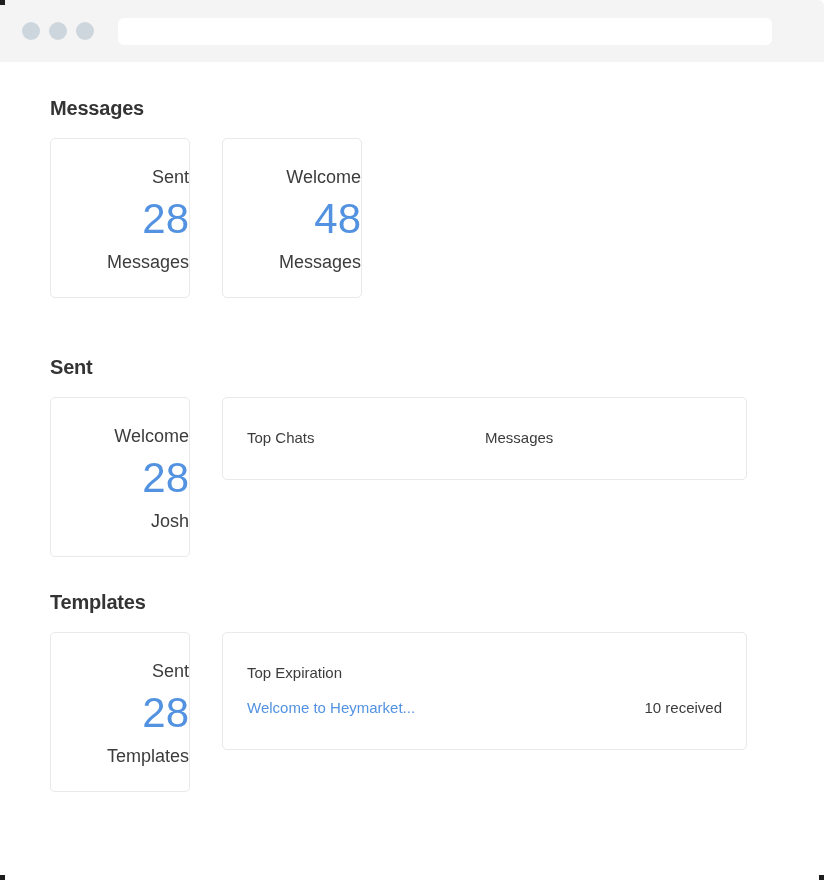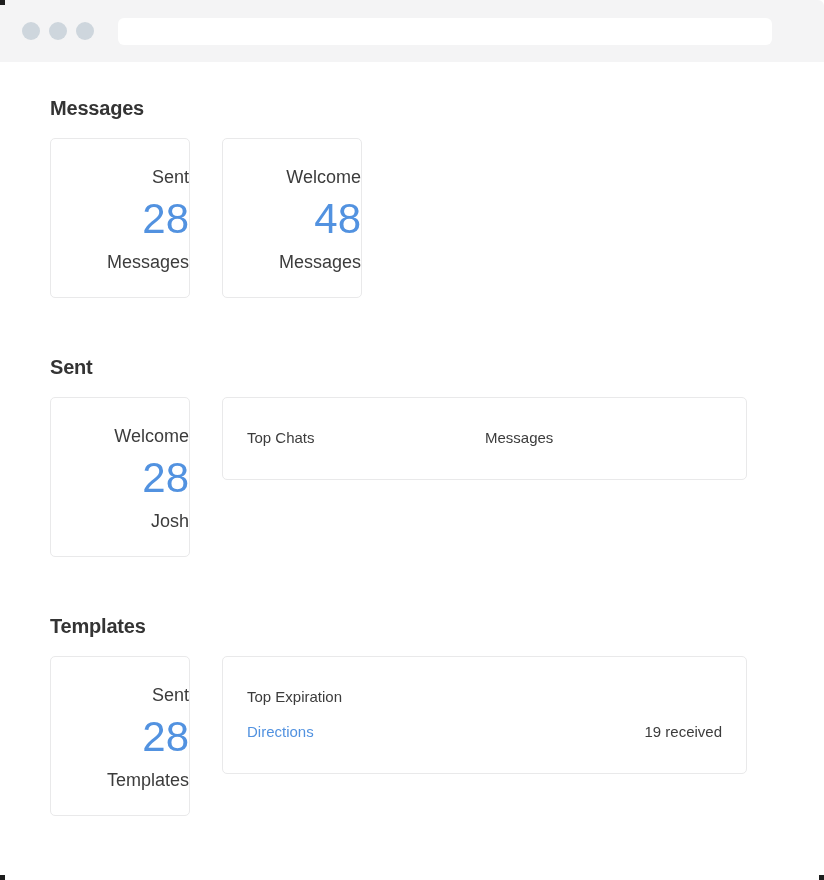--- a/index.html
+++ b/index.html
@@ -173,42 +173,42 @@
               <th class="col-end spacer-th"></th>
             </tr>
           </thead>
           <tbody>
           </tbody>
         </table>
       </div>
     </div>
   </div>
 
-  <div class="section" style="top:552px;">
+  <div class="section" style="top:528px;">
     <h2 class="section-title">Templates</h2>
     <div class="row">
       <div class="stat-card">
         <div class="stat-label">Sent</div>
         <div class="stat-value">28</div>
         <div class="stat-unit">Templates</div>
       </div>
       <div class="list-card">
         <table class="list-table">
           <thead>
             <tr>
               <th class="col-name">Top Expiration</th>
               <th class="col-mid"></th>
               <th class="col-end"></th>
             </tr>
           </thead>
           <tbody>
             <tr>
-              <td class="col-name link-cell">Directions</td>
+              <td class="col-name link-cell">Welcome to Heymarket...</td>
               <td class="col-mid num-cell"></td>
-              <td class="col-end num-cell">19 received</td>
+              <td class="col-end num-cell">10 received</td>
             </tr>
           </tbody>
         </table>
       </div>
     </div>
   </div>
 
 </div>
 
 <span class="corner tl"></span>

